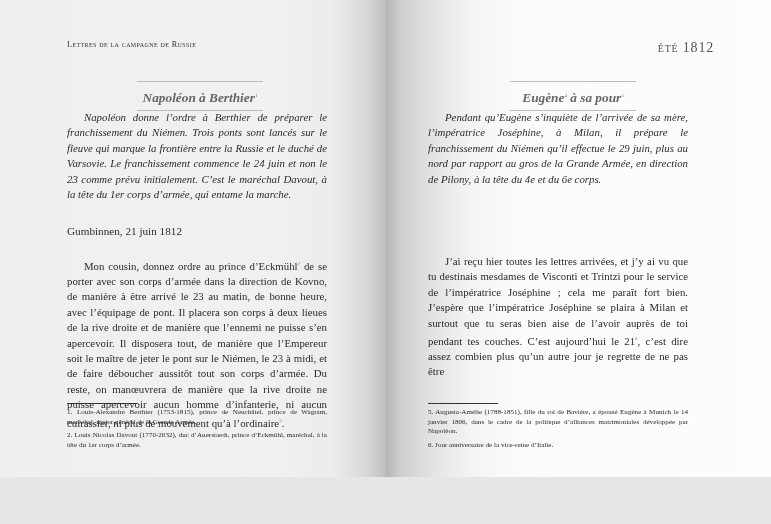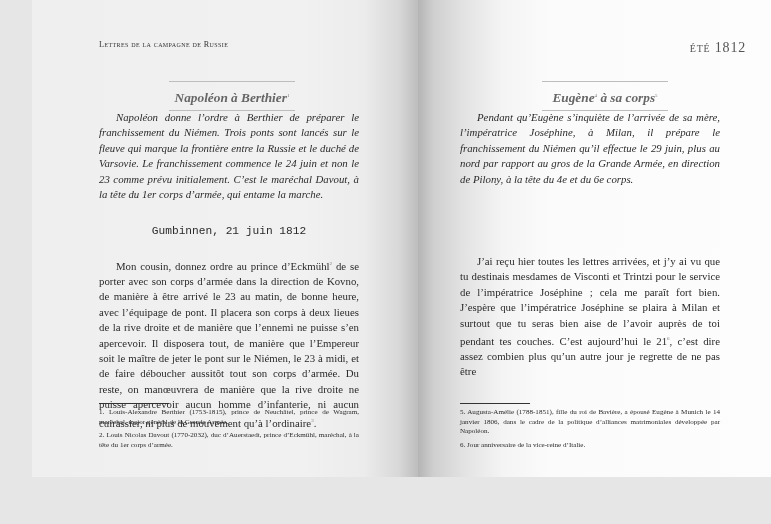--- a/index.html
+++ b/index.html
@@ -2,21 +2,21 @@
 <html><head>
 <meta charset="utf-8">
 <style>
   html, body { margin:0; padding:0; }
   body {
     width:771px; height:524px; overflow:hidden; position:relative;
     font-family:"Liberation Serif","DejaVu Serif",serif;
     color:#2a2a2a;
     background:#e6e6e6;
   }
-  .page { position:absolute; top:0; height:477px; overflow:hidden;margin-left:32px; }
+  .page { position:absolute; top:0; height:477px; overflow:hidden; }
   .page-left {
     left:0; width:386px;
     background:linear-gradient(to right, #efefef 0%, #f1f1f1 70%, #ececec 86%, #d8d8d8 95%, #bdbdbd 100%);
   }
   .page-right {
     left:386px; width:385px;
     background:linear-gradient(to right, #b4b4b4 0%, #cfcfcf 4%, #e3e3e3 12%, #f4f4f4 22%, #fbfbfb 34%, #fdfdfd 100%);
   }
   .running-head {
     position:absolute; top:40px; font-size:8.2px; letter-spacing:0.4px;
@@ -31,21 +31,21 @@
   .title-block.left { left:137px; }
   .title-block.right { left:124px; }
   .title-text { font-style:italic; font-weight:bold; font-size:13.3px; color:#666; line-height:28px; white-space:nowrap; }
   .title-text sup, sup.fn { font-size:5px; vertical-align:super; font-weight:normal; font-style:normal; color:#777; }
 
   .text-col { position:absolute; width:260px; font-size:10.8px; line-height:15.4px; text-align:justify; }
   .page-left .text-col { left:67px; }
   .page-right .text-col { left:42px; }
   .intro { top:110px; font-style:italic; }
   .intro p { margin:0; text-indent:17px; }
-  .place-date { position:absolute; text-align:center; font-size:11.2px; width:260px;font-family:Liberation Mono, monospace; }
+  .place-date { position:absolute; text-align:left; font-size:11.2px; width:260px; }
   .page-left .place-date { left:67px; top:225px; }
   .page-right .place-date { left:42px; top:221px; }
   .letter { top:256px; }
   .page-right .letter { top:254px; }
   .letter p { margin:0; text-indent:17px; }
   .fn-rule { position:absolute; width:70px; border-top:1px solid #333; top:403px; }
   .page-left .fn-rule { left:67px; }
   .page-right .fn-rule { left:42px; }
   .footnotes { position:absolute; top:408px; width:260px; font-size:7.1px; line-height:9.6px; text-align:justify; }
   .page-left .footnotes { left:67px; }
@@ -75,21 +75,21 @@
   <div class="footnotes">
     <p>1. Louis-Alexandre Berthier (1753-1815), prince de Neuchâtel, prince de Wagram, maréchal, major général de la Grande Armée.</p>
     <p>2. Louis Nicolas Davout (1770-2032), duc d’Auerstaedt, prince d’Eckmühl, maréchal, à la tête du 1er corps d’armée.</p>
   </div>
   <div class="folio">24</div>
 </div>
 
 <div class="page page-right">
   <div class="running-head right">été 1812</div>
   <div class="title-block right">
-    <span class="title-text"><span>Eugène</span><sup>4</sup><span> à sa corps</span><sup>5</sup></span>
+    <span class="title-text"><span>Eugène</span><sup>4</sup><span> à sa pour</span><sup>5</sup></span>
   </div>
   <div class="text-col intro">
     <p>Pendant qu’Eugène s’inquiète de l’arrivée de sa mère, l’impératrice Joséphine, à Milan, il prépare le franchissement du Niémen qu’il effectue le 29 juin, plus au nord par rapport au gros de la Grande Armée, en direction de Pilony, à la tête du 4e et du 6e corps.</p>
   </div>
   <div class="text-col letter">
     <p><span>J’ai reçu hier toutes les lettres arrivées, et j’y ai vu que tu destinais mesdames de Visconti et Trintzi pour le service de l’impératrice Joséphine ; cela me paraît fort bien. J’espère que l’impératrice Joséphine se plaira à Milan et surtout que tu seras bien aise de l’avoir auprès de toi pendant tes couches. C’est aujourd’hui le 21</span><sup class="fn">6</sup><span>, c’est dire assez combien plus qu’un autre jour je regrette de ne pas être</span></p>
   </div>
   <div class="fn-rule"></div>
   <div class="footnotes">
     <p>5. Augusta-Amélie (1788-1851), fille du roi de Bavière, a épousé Eugène à Munich le 14 janvier 1806, dans le cadre de la politique d’alliances matrimoniales développée par Napoléon.</p>

